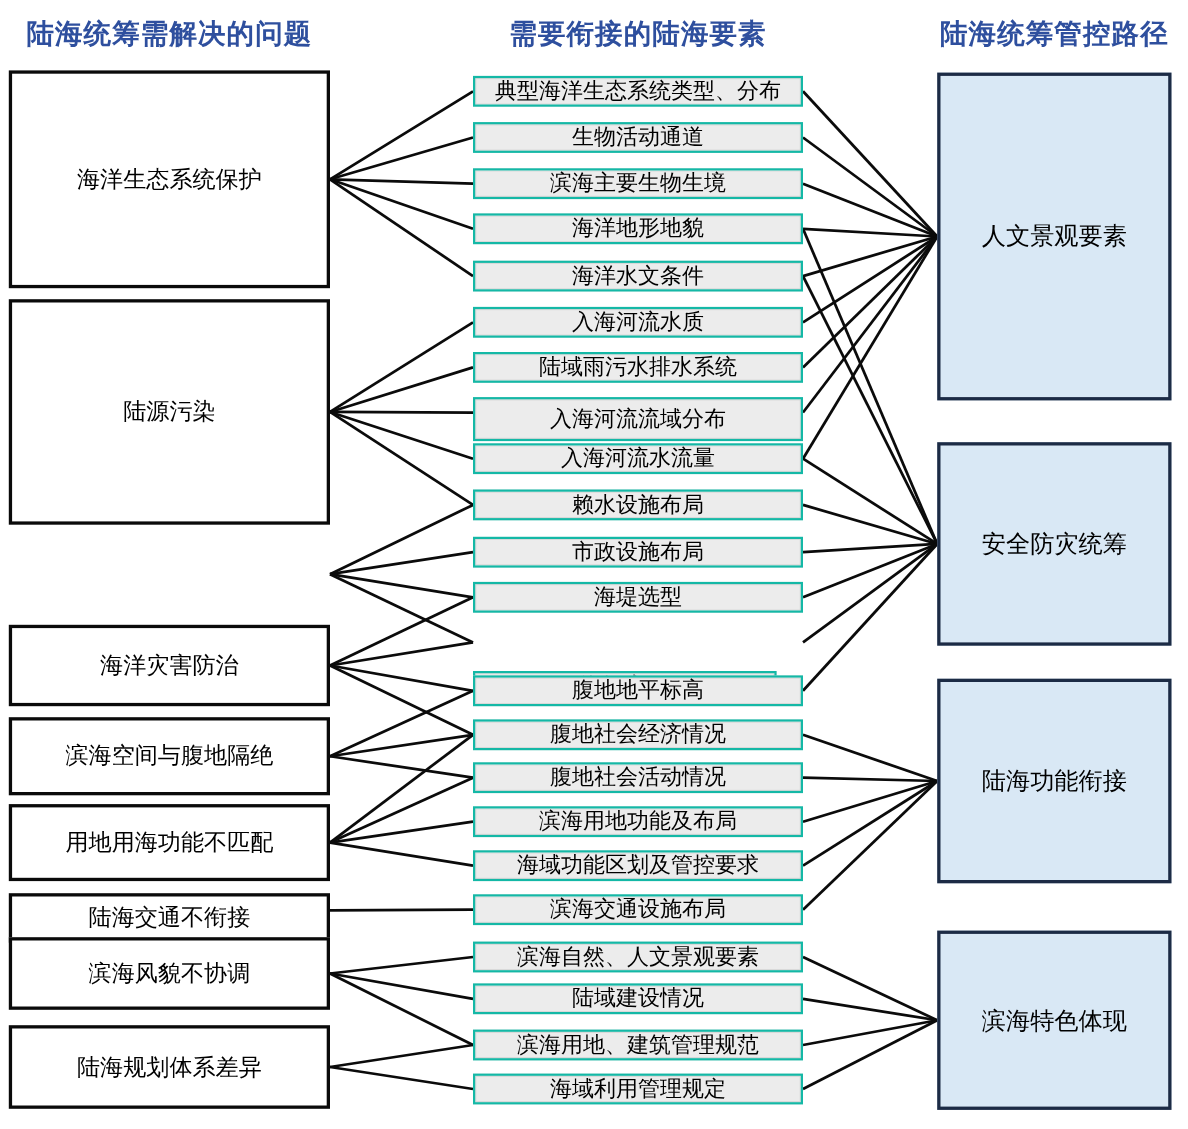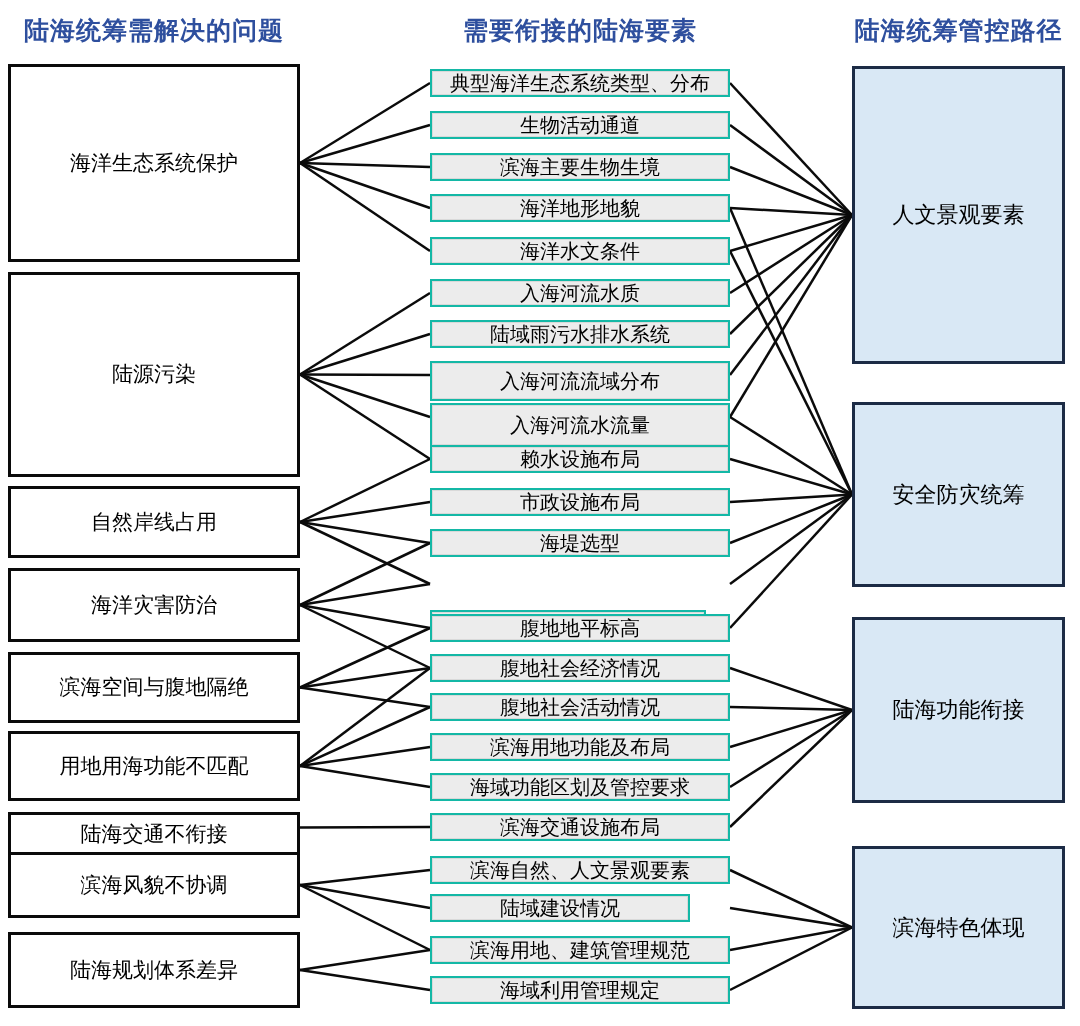--- a/index.html
+++ b/index.html
@@ -80,23 +80,20 @@
   <div class="col-header" style="left: 8px; width: 292px; color: rgb(46, 79, 158);">陆海统筹需解决的问题</div>
   <div class="col-header" style="left: 430px; width: 300px; color: rgb(46, 79, 158);">需要衔接的陆海要素</div>
   <div class="col-header" style="left: 852px; width: 213px; color: rgb(46, 79, 158);">陆海统筹管控路径</div>
 
 <div class="node left-box" style="left: 8px; top: 64px; width: 292px; height: 198px;">
       <span>海洋生态系统保护</span>
     </div>
     <div class="node left-box" style="left: 8px; top: 272px; width: 292px; height: 205px; text-align: center;">
       <span>陆源污染</span>
     </div>
-    <div class="node left-box" style="left: 8px; top: 486px; width: 292px; height: 72px;">
-      <span>自然岸线占用</span>
-    </div>
     <div class="node left-box" style="left: 8px; top: 568px; width: 292px; height: 74px;">
       <span>海洋灾害防治</span>
     </div>
     <div class="node left-box" style="left: 8px; top: 652px; width: 292px; height: 71px;">
       <span>滨海空间与腹地隔绝</span>
     </div>
     <div class="node left-box" style="left: 8px; top: 731px; width: 292px; height: 70px;">
       <span>用地用海功能不匹配</span>
     </div>
     <div class="node left-box" style="left: 8px; top: 812px; width: 292px; height: 45px;">
@@ -125,21 +122,21 @@
     </div>
     <div class="node mid-box" style="left: 430px; top: 237px; width: 300px; height: 28px;">
       <span>海洋水文条件</span>
     </div>
     <div class="node mid-box" style="left: 430px; top: 320px; width: 300px; height: 28px;">
       <span>陆域雨污水排水系统</span>
     </div>
     <div class="node mid-box" style="left: 430px; top: 361px; width: 300px; height: 40px;">
       <span>入海河流流域分布</span>
     </div>
-    <div class="node mid-box" style="left: 430px; top: 403px; width: 300px; height: 44px; font-family: Liberation Serif, serif;">
+    <div class="node mid-box" style="left: 430px; top: 403px; width: 300px; height: 28px; font-family: Liberation Serif, serif;">
       <span>入海河流水流量</span>
     </div>
     <div class="node mid-box" style="left: 430px; top: 445px; width: 300px; height: 28px;">
       <span>赖水设施布局</span>
     </div>
     <div class="node mid-box" style="left: 430px; top: 488px; width: 300px; height: 28px;">
       <span>市政设施布局</span>
     </div>
     <div class="node mid-box" style="left: 430px; top: 529px; width: 300px; height: 28px;">
       <span>海堤选型</span>
@@ -161,21 +158,21 @@
     </div>
     <div class="node mid-box" style="left: 430px; top: 773px; width: 300px; height: 28px;">
       <span>海域功能区划及管控要求</span>
     </div>
     <div class="node mid-box" style="left: 430px; top: 813px; width: 300px; height: 28px;">
       <span>滨海交通设施布局</span>
     </div>
     <div class="node mid-box" style="left: 430px; top: 856px; width: 300px; height: 28px;">
       <span>滨海自然、人文景观要素</span>
     </div>
-    <div class="node mid-box" style="left: 430px; top: 894px; width: 260px; height: 28px;">
+    <div class="node mid-box" style="left: 430px; top: 894px; width: 300px; height: 28px;">
       <span>陆域建设情况</span>
     </div>
     <div class="node mid-box" style="left: 430px; top: 936px; width: 300px; height: 28px;">
       <span>滨海用地、建筑管理规范</span>
     </div>
     <div class="node mid-box" style="left: 430px; top: 976px; width: 300px; height: 28px;">
       <span>海域利用管理规定</span>
     </div>
     <div class="node right-box" style="left: 852px; top: 66px; width: 213px; height: 298px;">
       <span>人文景观要素</span>

